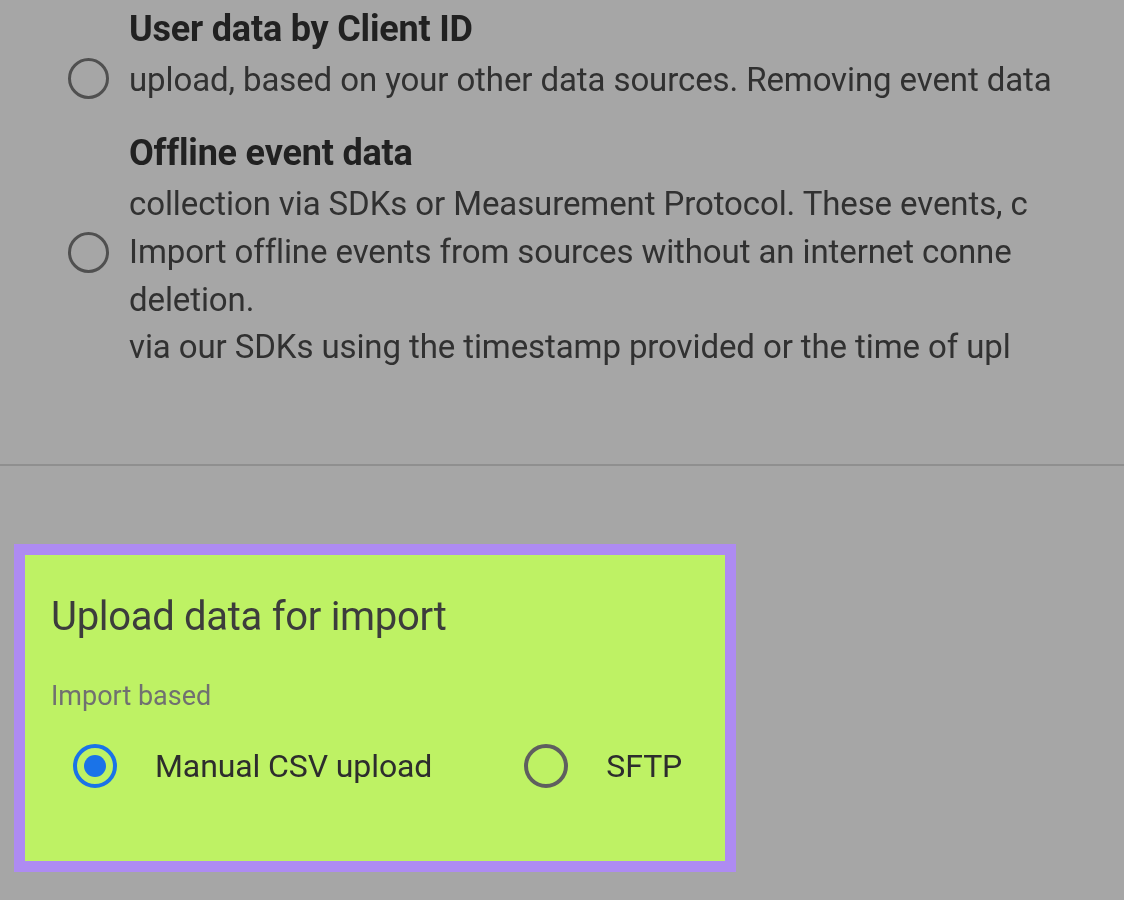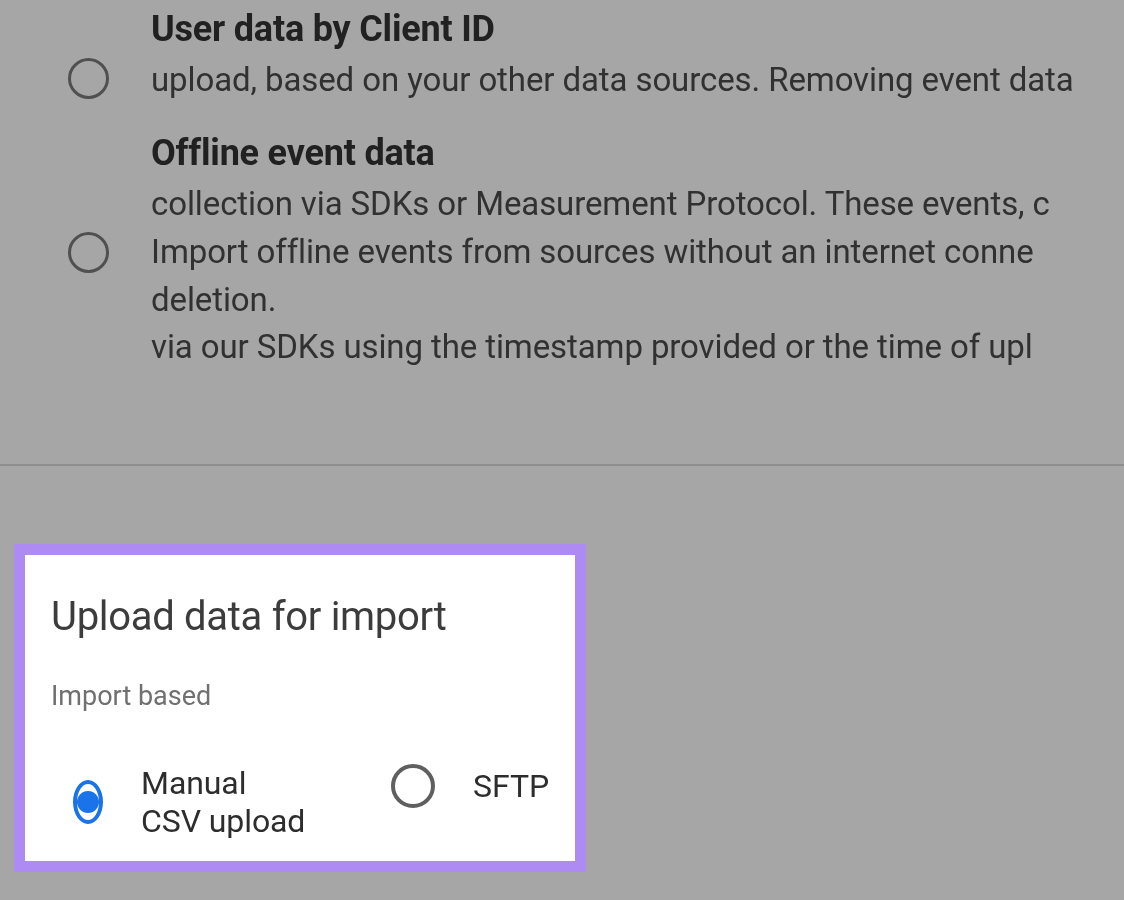--- a/index.html
+++ b/index.html
@@ -28,21 +28,21 @@
       flex-shrink: 0;
       margin-top: 50px;
       display: flex;
       align-items: center;
       justify-content: center;
       background: transparent;
       cursor: pointer;
     }
     .radio-outer.offline { margin-top: 100px; }
     .option-text {
-      margin-left: 42px;
+      margin-left: 20px;
       color: #303030;
     }
     .option-title {
       font-size: 36px;
       font-weight: 700;
       color: #212121;
       margin-bottom: 6px;
       letter-spacing: -0.2px;
     }
     .option-desc {
@@ -55,43 +55,43 @@
     }
     .divider {
       height: 2px;
       background: #8f8f8f;
       width: 100%;
     }
     .highlight-card {
       position: absolute;
       left: 14px;
       top: 544px;
-      width: 572px;
+      width: 722px;
       height: 328px;
-      background: #ffffff;
+      background: #bef264;
       border: 11px solid #ae8bf2;
       padding: 38px 26px 26px 26px;
     }
     .card-title {
       font-size: 40px;
       font-weight: 400;
       color: #3c3c3c;
       letter-spacing: -0.3px;
     }
     .card-subtitle {
       font-size: 27px;
       color: #707070;
       margin-top: 40px;
       font-weight: 400;
     }
     .source-row {
       display: flex;
       align-items: flex-start;
-      margin-top: 52px;
-      gap: 0;
+      margin-top: 32px;
+      gap: 12px;
     }
     .src-option {
       display: flex;
       align-items: center;
       cursor: pointer;
     }
     .src-option.sftp { margin-left: 80px; }
     .radio-blue {
       width: 44px;
       height: 44px;

